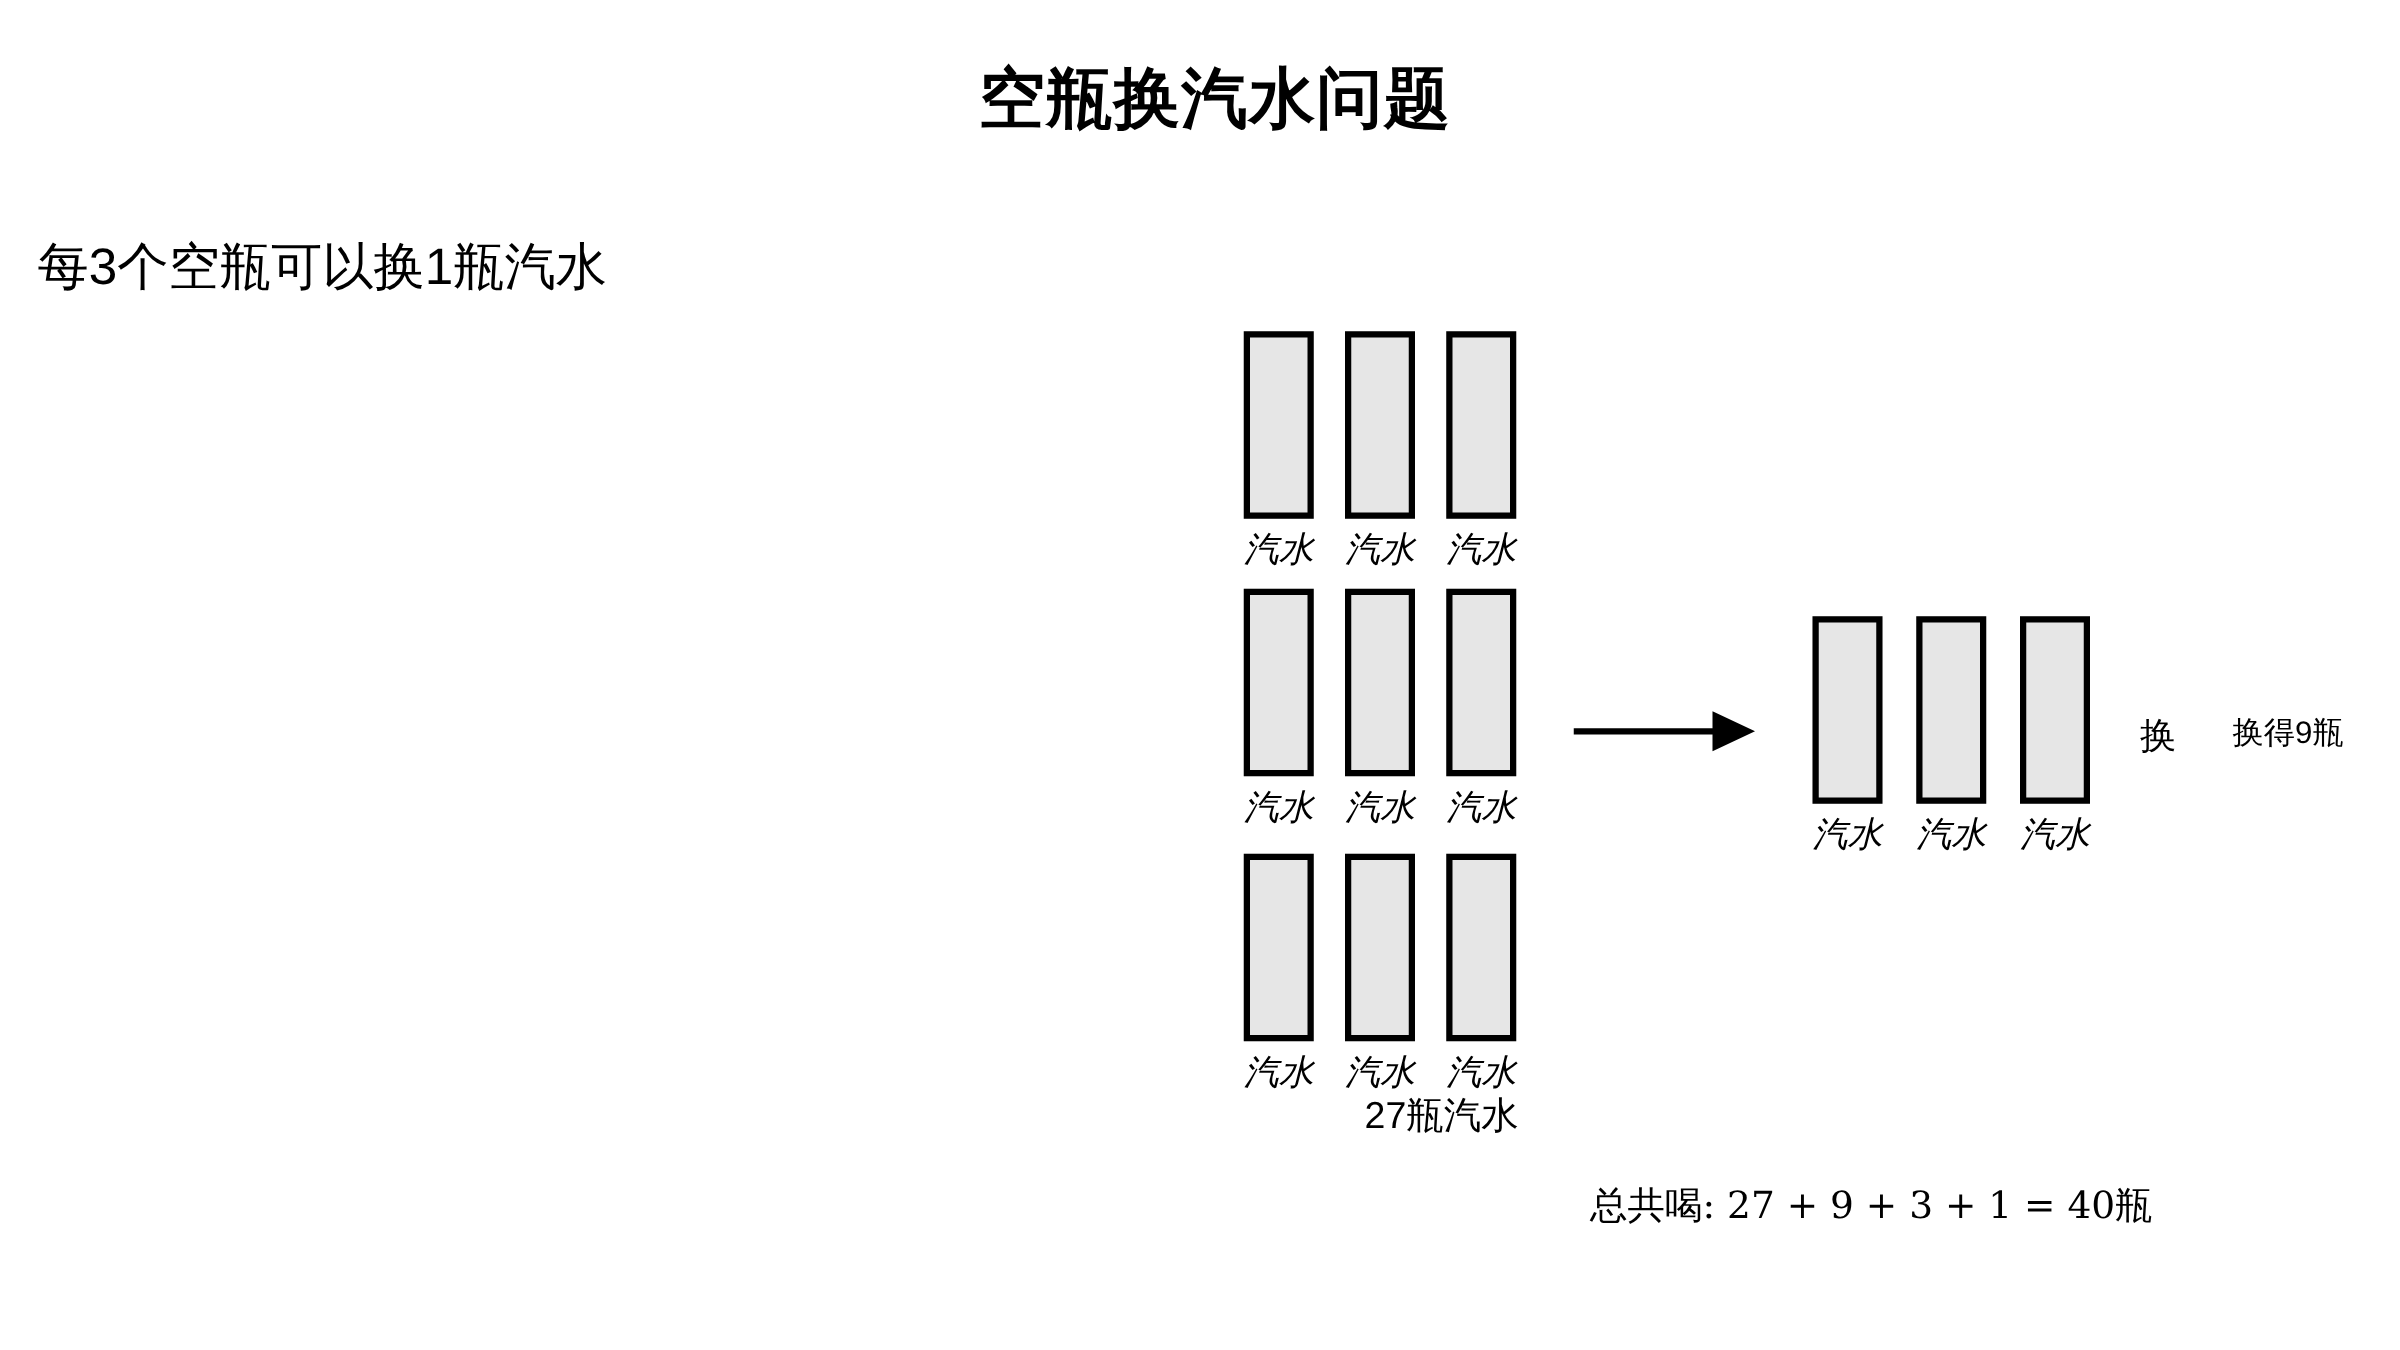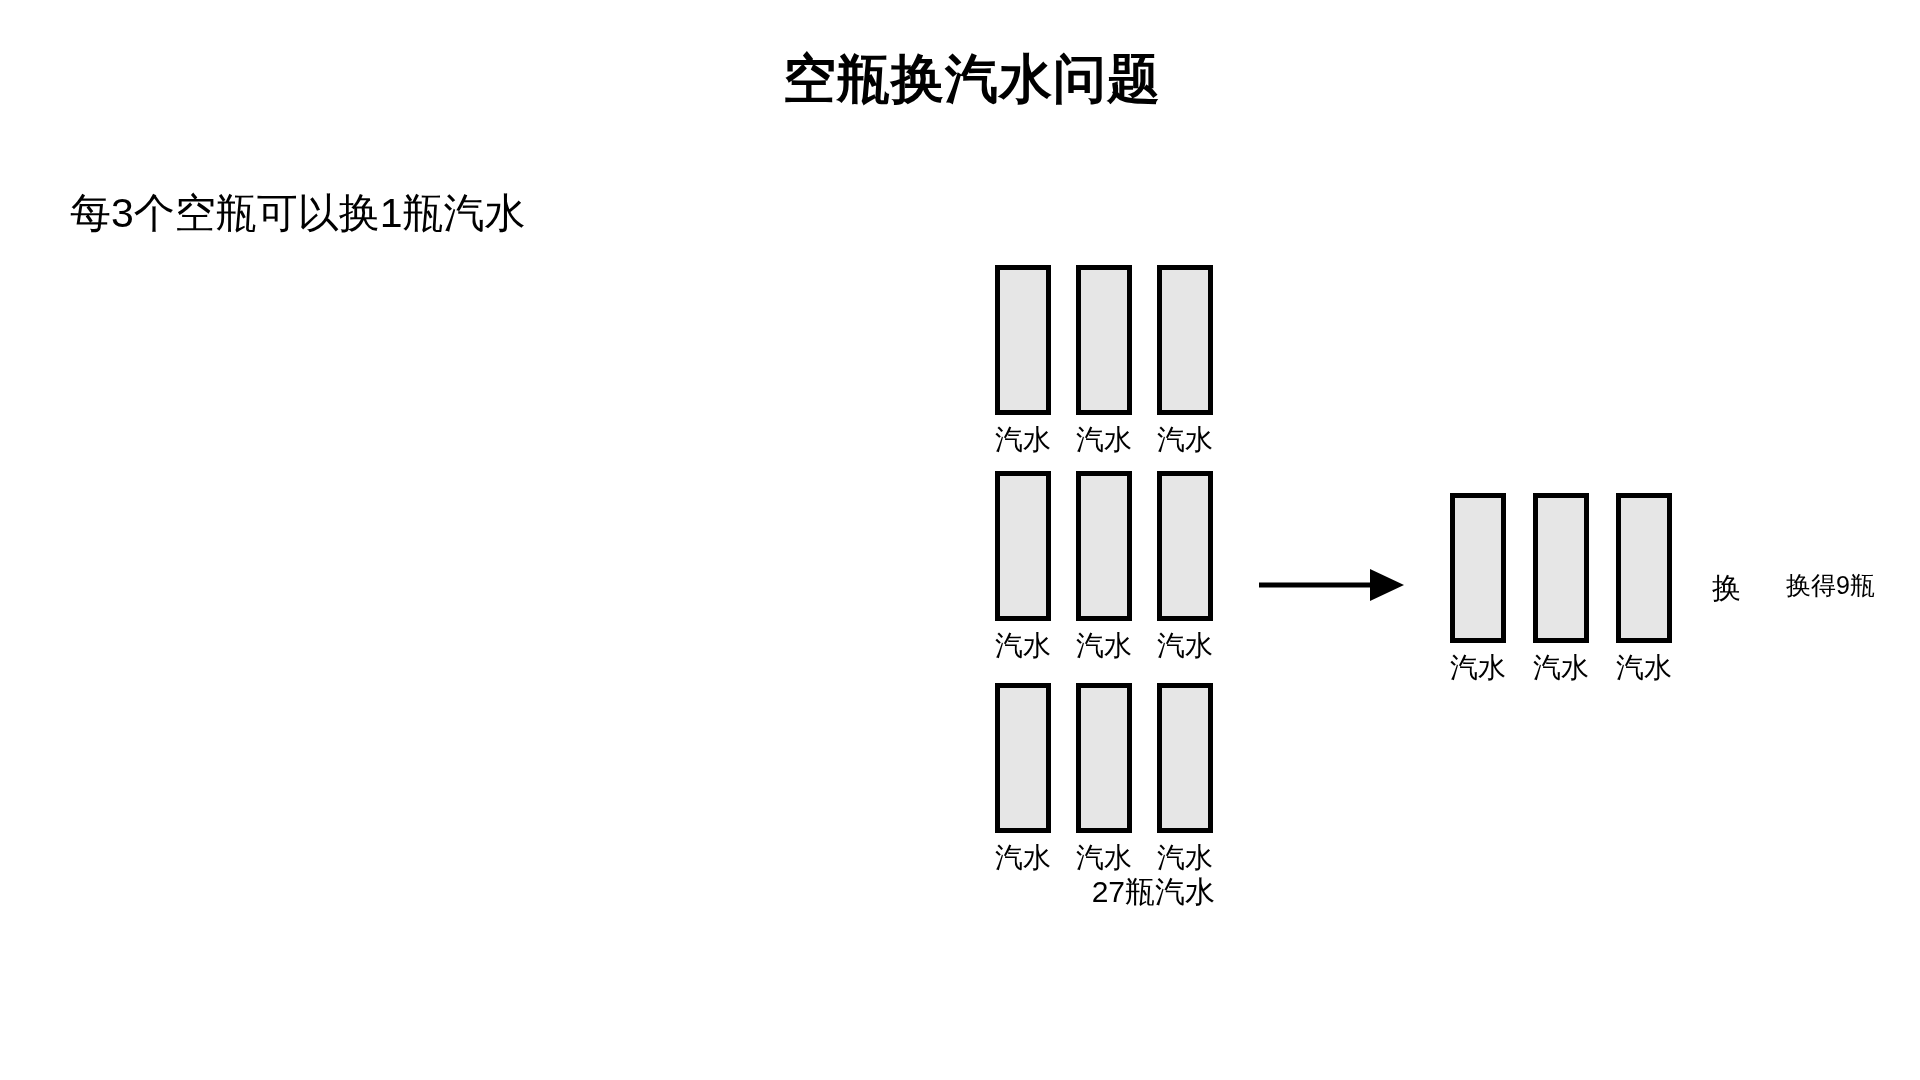--- a/index.html
+++ b/index.html
@@ -23,38 +23,39 @@
     letter-spacing: 1px;
     padding-left: 12px;
   }
   .problem-line {
     position: absolute;
     left: 30px;
     font-size: 41px;
     font-weight: 400;
     white-space: nowrap;
   }
-  .problem-line.l1 { top: 186px; margin-left: 40px; }
+  .problem-line.l1 { top: 186px; }
   .problem-line.l2 { top: 264px; }
   .problem-line.l3 { top: 337px; }
 
   .bottle-row {
     position: absolute;
     display: flex;
   }
   .row1 { left: 993px; top: 265px; gap: 21px; }
   .row2 { left: 993px; top: 471px; gap: 21px; }
   .row3 { left: 993px; top: 683px; gap: 21px; }
   .result-row { left: 1448px; top: 493px; gap: 23px; }
 
   .unit {
     width: 60px;
     display: flex;
     flex-direction: column;
     align-items: center;
+    font-style: italic;
   }
   .bottle {
     width: 46px;
     height: 140px;
     border: 5px solid #000000;
     background: #e6e6e6;
   }
   .bottle-label {
     margin-top: 6px;
     font-size: 28px;
@@ -169,14 +170,15 @@
     </div>
     <div class="unit">
       <div class="bottle"></div>
       <div class="bottle-label">汽水</div>
     </div>
   </div>
 
   <div class="exchange-label">换</div>
   <div class="exchange-result">换得9瓶</div>
 
+  <div class="total-formula">总共喝: 27 + 9 + 3 + 1 = 40瓶</div>
 
 </div>
 
 </body></html>

